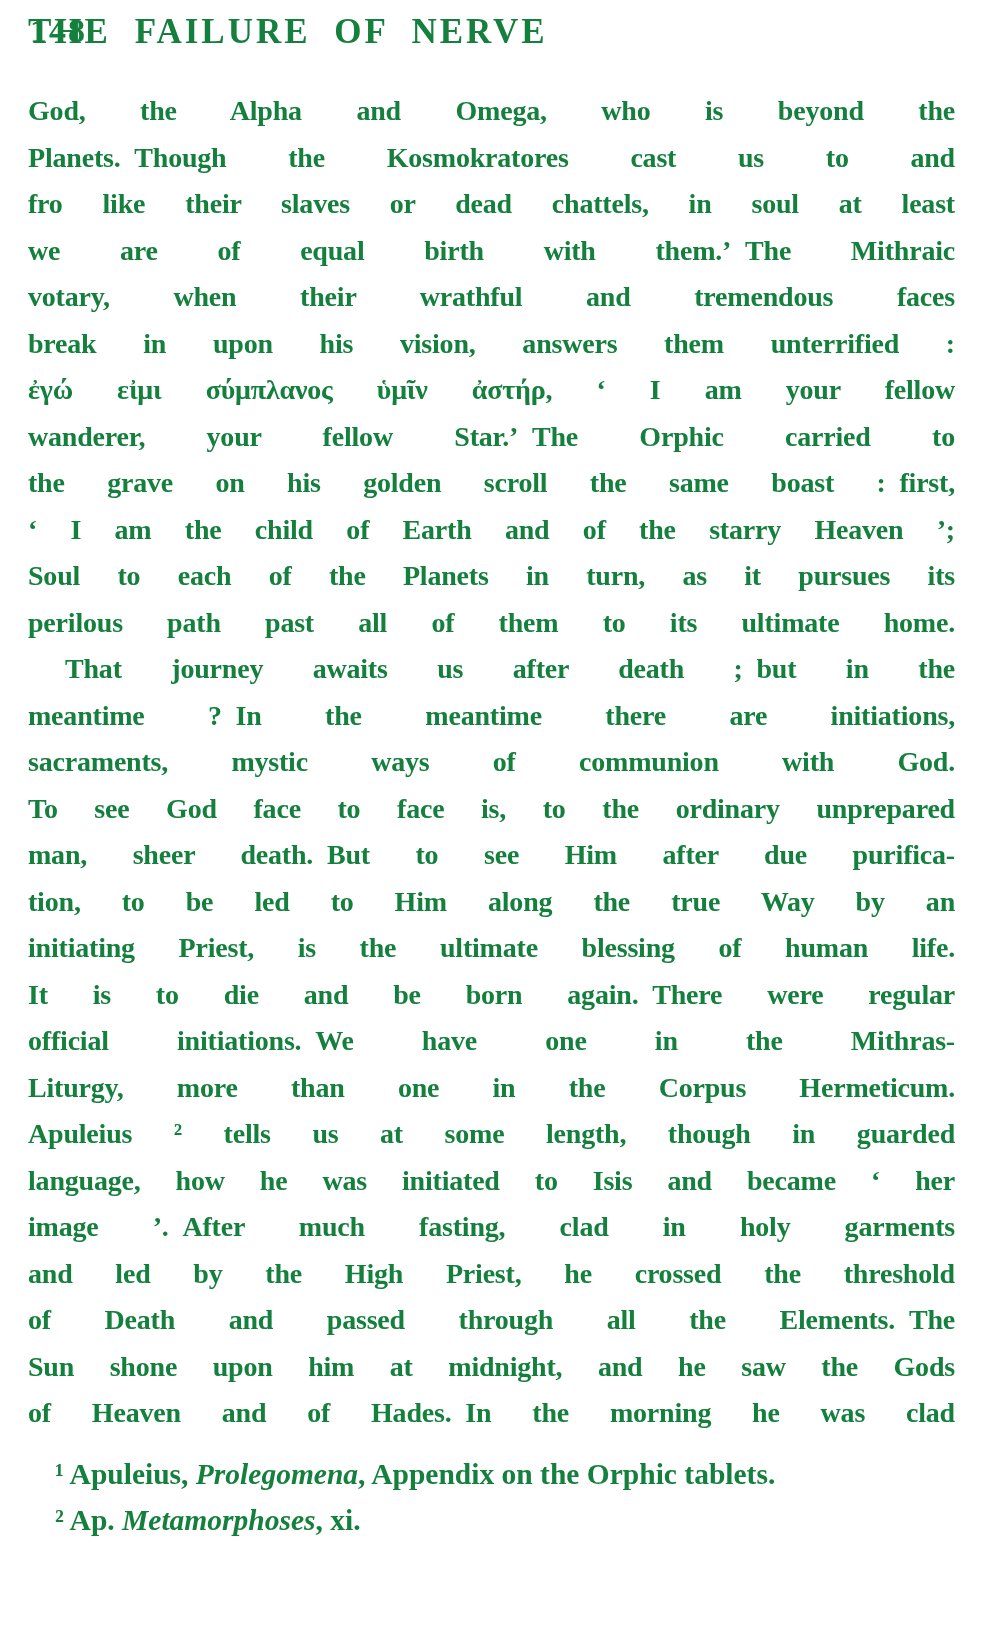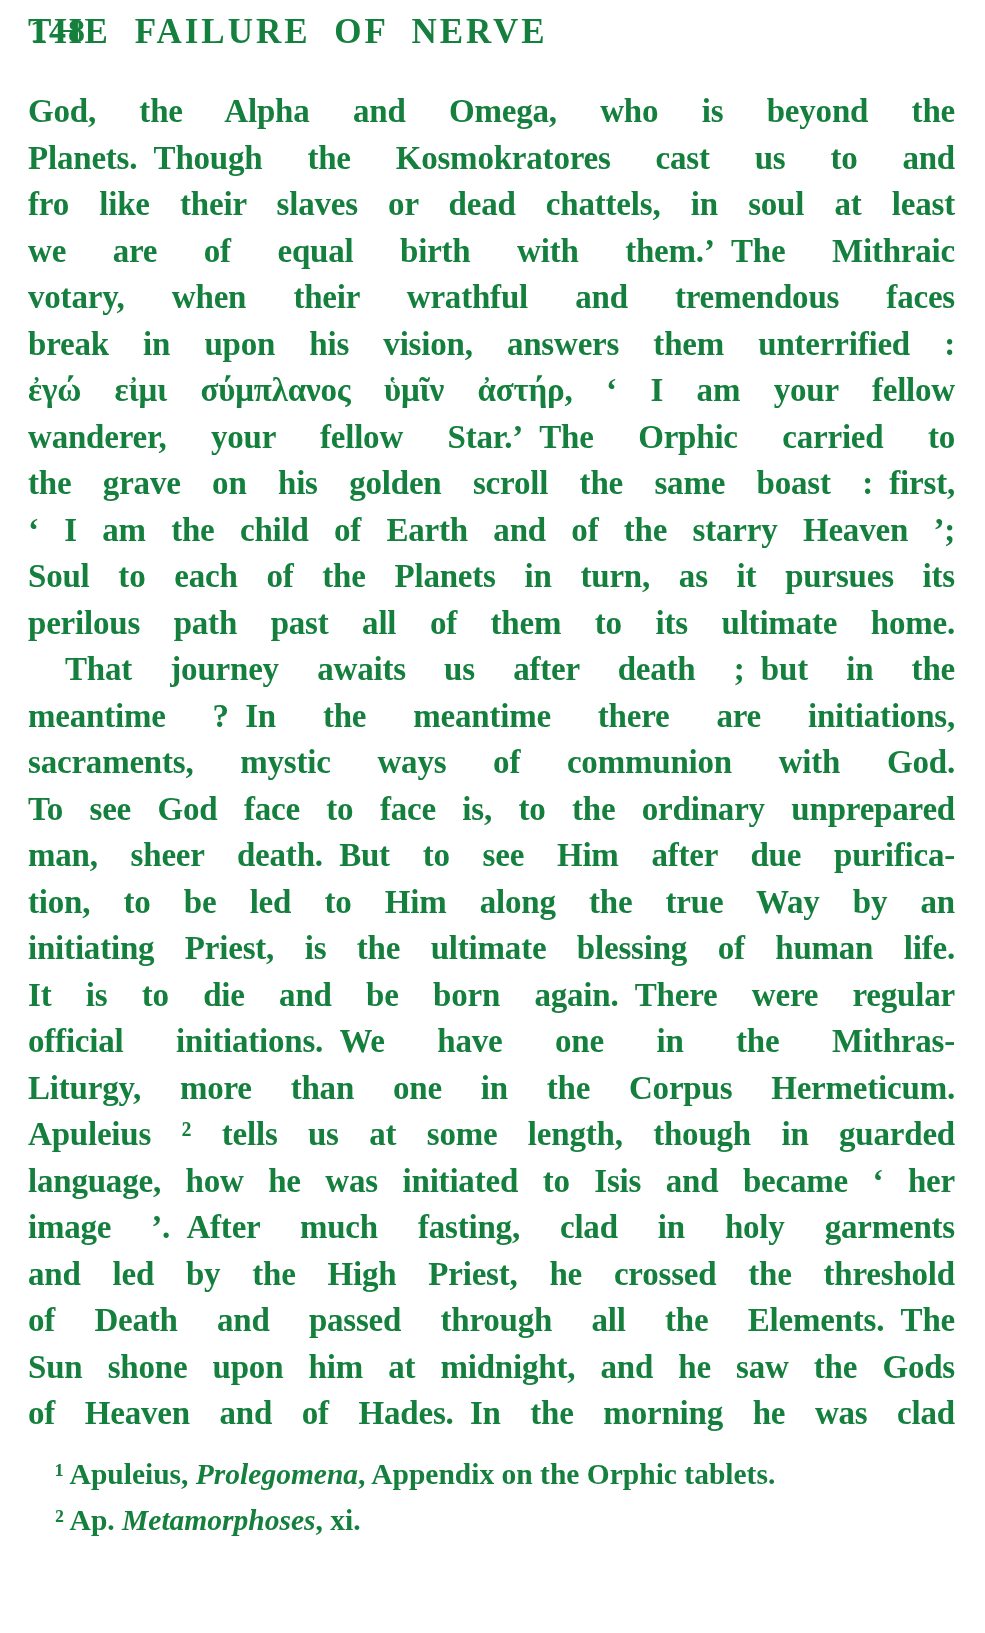--- a/index.html
+++ b/index.html
@@ -28,21 +28,21 @@
     letter-spacing: 2px;
   }
   .header-title {
     text-align: left;
     font-size: 35px;
     letter-spacing: 3px;
     word-spacing: 12px;
     padding-top: 2px;
   }
   .body-text {
-    font-size: 33px;
+    font-size: 28px;
     line-height: 46.5px;
     letter-spacing: -0.2px;
   }
   .line {
     height: 46.5px;
     text-align: justify;
     text-align-last: justify;
     -moz-text-align-last: justify;
     white-space: normal;
   }

